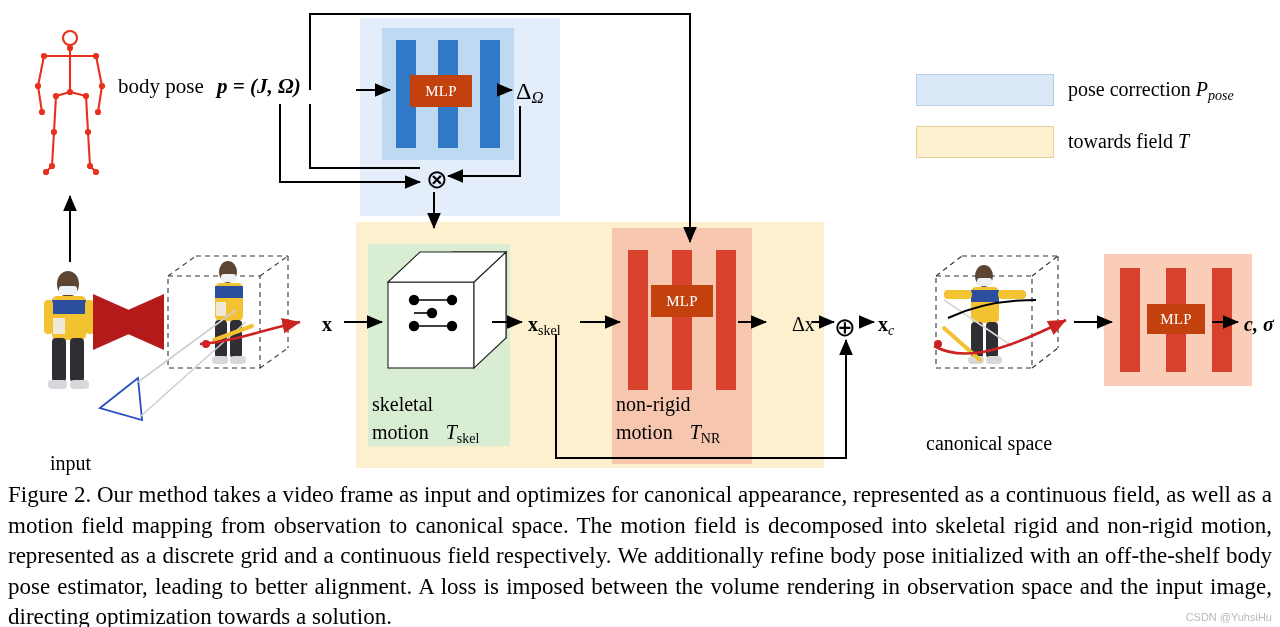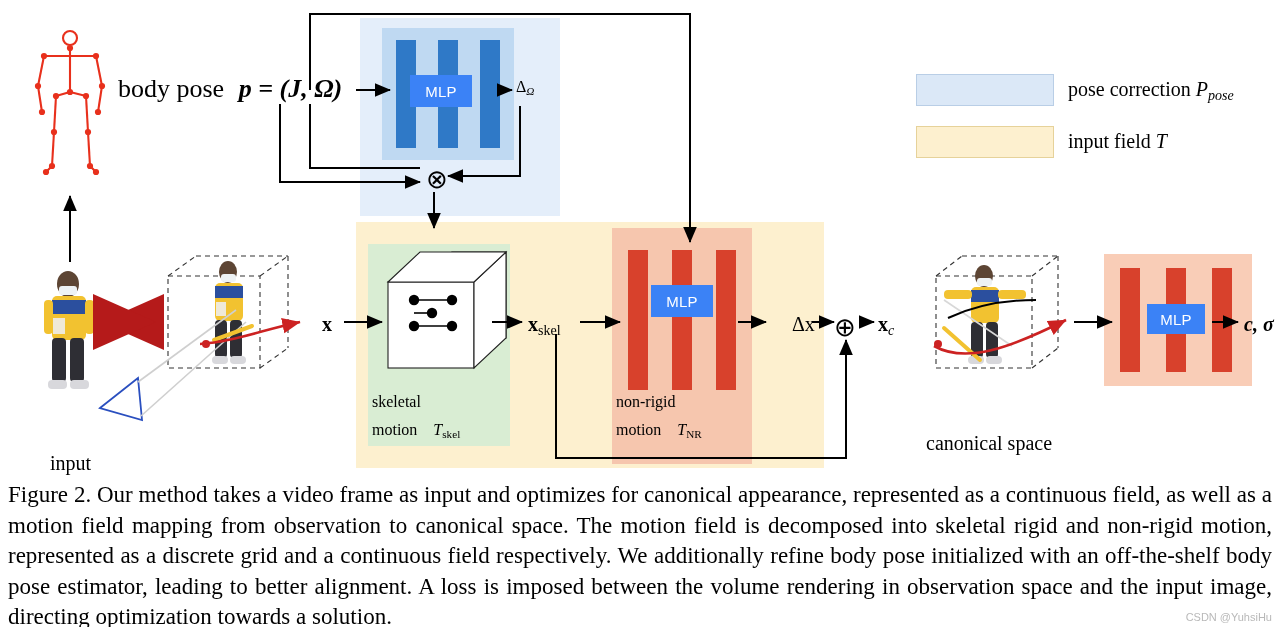--- a/index.html
+++ b/index.html
@@ -47,41 +47,41 @@
   }
 
   
   .bars { position: absolute; }
   .bar { position: absolute; top: 0; height: 100%; }
   .bar-blue { background: #2f79c7; }
   .bar-red { background: #d8412c; }
 
   .mlp-box {
     position: absolute;
-    background: #3b82f6;
+    background: #c2410c;
     color: #fff;
-    font-family: Liberation Sans, sans-serif;
+    font-family: Liberation Serif, serif;
     display: flex;
     align-items: center;
     justify-content: center;
     font-size: 15px;
     letter-spacing: .3px;
   }
 
   
   .txt { position: absolute; white-space: nowrap; }
   .it { font-style: italic; }
   .math { font-family: "Liberation Serif", serif; }
   .sub { font-size: 0.7em; vertical-align: -0.25em; }
 
-  .label-bodypose { font-size: 26px; }
-  .label-delta { font-size: 16px; }
+  .label-bodypose { font-size: 21px; }
+  .label-delta { font-size: 24px; }
   .label-x { font-size: 20px; }
   .label-space { font-size: 20px; }
-  .label-block { font-size: 16px; line-height: 1.2; }
+  .label-block { font-size: 20px; line-height: 1.2; }
   .legend-text { font-size: 20px; text-align: center; }
 
   
   .legend-sw {
     position: absolute;
     border: 1px solid #9ab4d4;
   }
   .sw-pose { background: #dbe8f7; border-color: #b9cee6; }
   .sw-motion { background: #fdf0cf; border-color: #e6d29a; }
 
@@ -150,21 +150,21 @@
     <span>MLP</span>
   </div>
 
   <div class="legend-sw sw-pose" style="left:916px; top:74px; width:136px; height:30px;"></div>
   <div class="legend-sw sw-motion" style="left:916px; top:126px; width:136px; height:30px;"></div>
   <div class="txt legend-text" style="left:1068px; top:78px;">
     <span>pose correction</span>
     <span class="it math">P</span><span class="sub it math">pose</span>
   </div>
   <div class="txt legend-text" style="left:1068px; top:130px;">
-    <span>input field</span>
+    <span>towards field</span>
     <span class="it math">T</span>
   </div>
 
   <div class="txt label-bodypose" style="left:118px; top:74px;">
     <span>body pose</span>
     <span style="font-weight:bold; font-style:italic; margin-left:8px;">p = (J, Ω)</span>
   </div>
 
   <div class="txt label-delta" style="left:516px; top:78px;">
     <span class="math">Δ</span><span class="sub math it">Ω</span>

